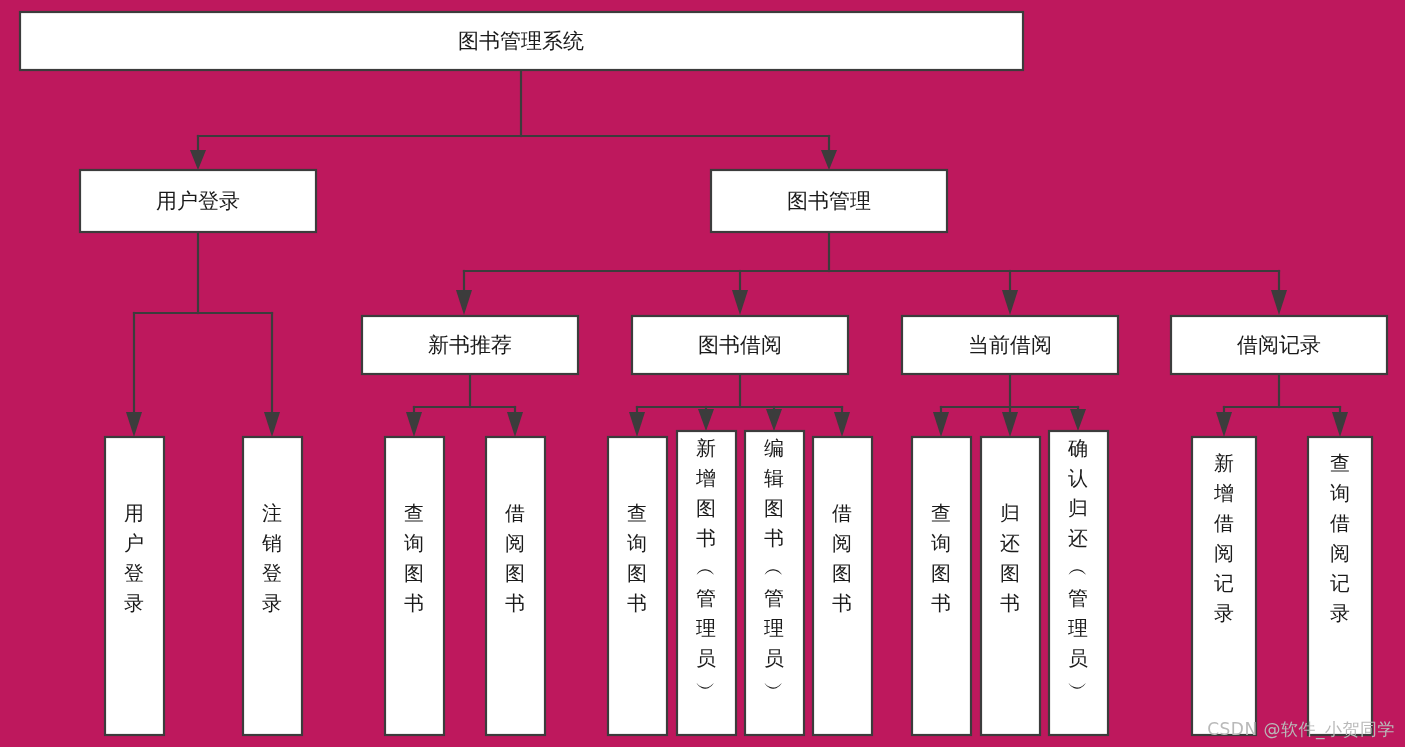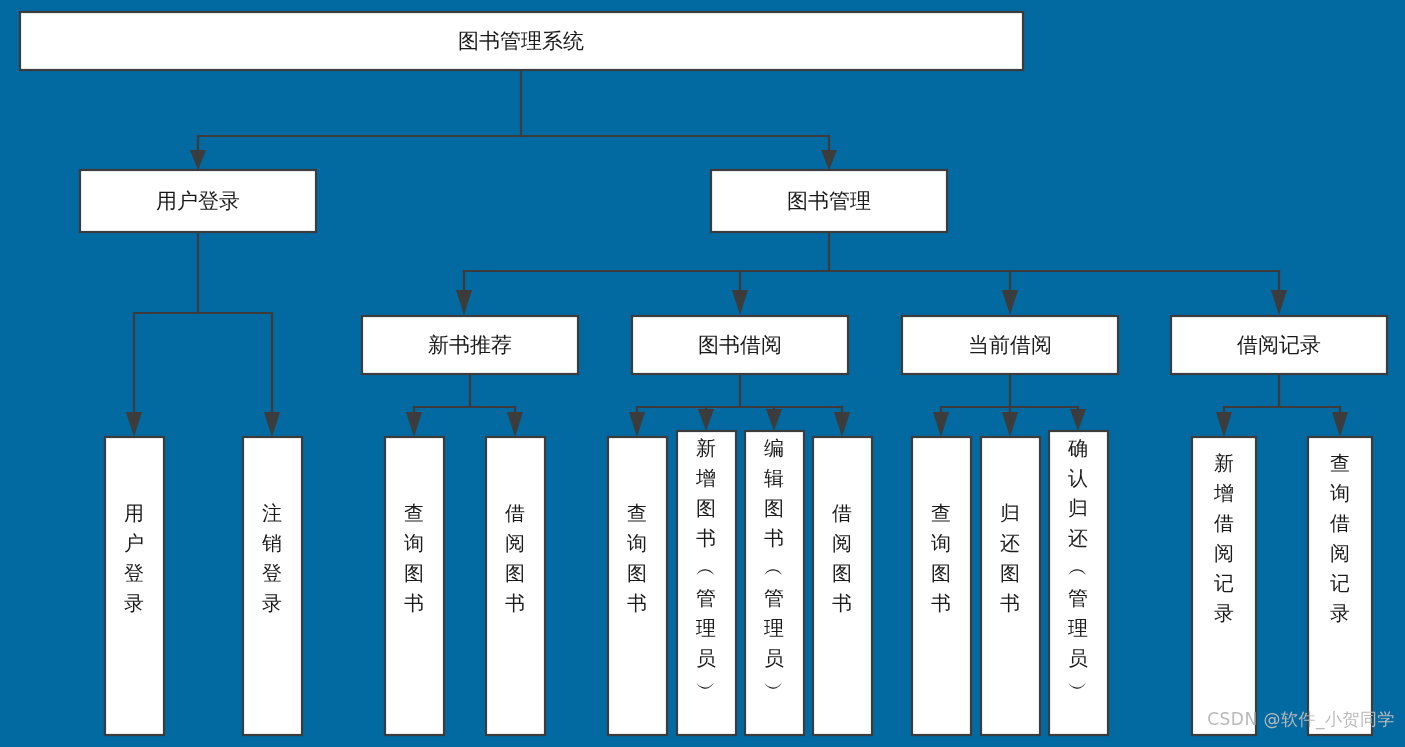--- a/index.html
+++ b/index.html
@@ -11,21 +11,21 @@
   body {
     width: 1405px;
     height: 747px;
     font-family: "DejaVu Sans", "Liberation Sans", sans-serif;
     overflow: hidden;
   }
   #diagram-root {
     position: relative;
     width: 1405px;
     height: 747px;
-    background: #0369a1;
+    background: #be185d;
   }
   svg#flow-svg {
     position: absolute;
     left: 0;
     top: 0;
     width: 1405px;
     height: 747px;
     display: block;
   }
   .node-box {
@@ -52,21 +52,21 @@
   }
   .node-label-v {
     font-family: "DejaVu Sans", "Liberation Sans", sans-serif;
     font-size: 20px;
     fill: #1a1a1a;
     text-anchor: middle;
   }
   .watermark {
     position: absolute;
     right: 10px;
-    bottom: 16px;
+    bottom: 6px;
     font-family: "DejaVu Sans", "Liberation Sans", sans-serif;
     font-size: 17px;
     color: #b9b9b9;
     letter-spacing: 0.5px;
     white-space: nowrap;
     user-select: none;
   }
 </style>
 </head>
 <body>

